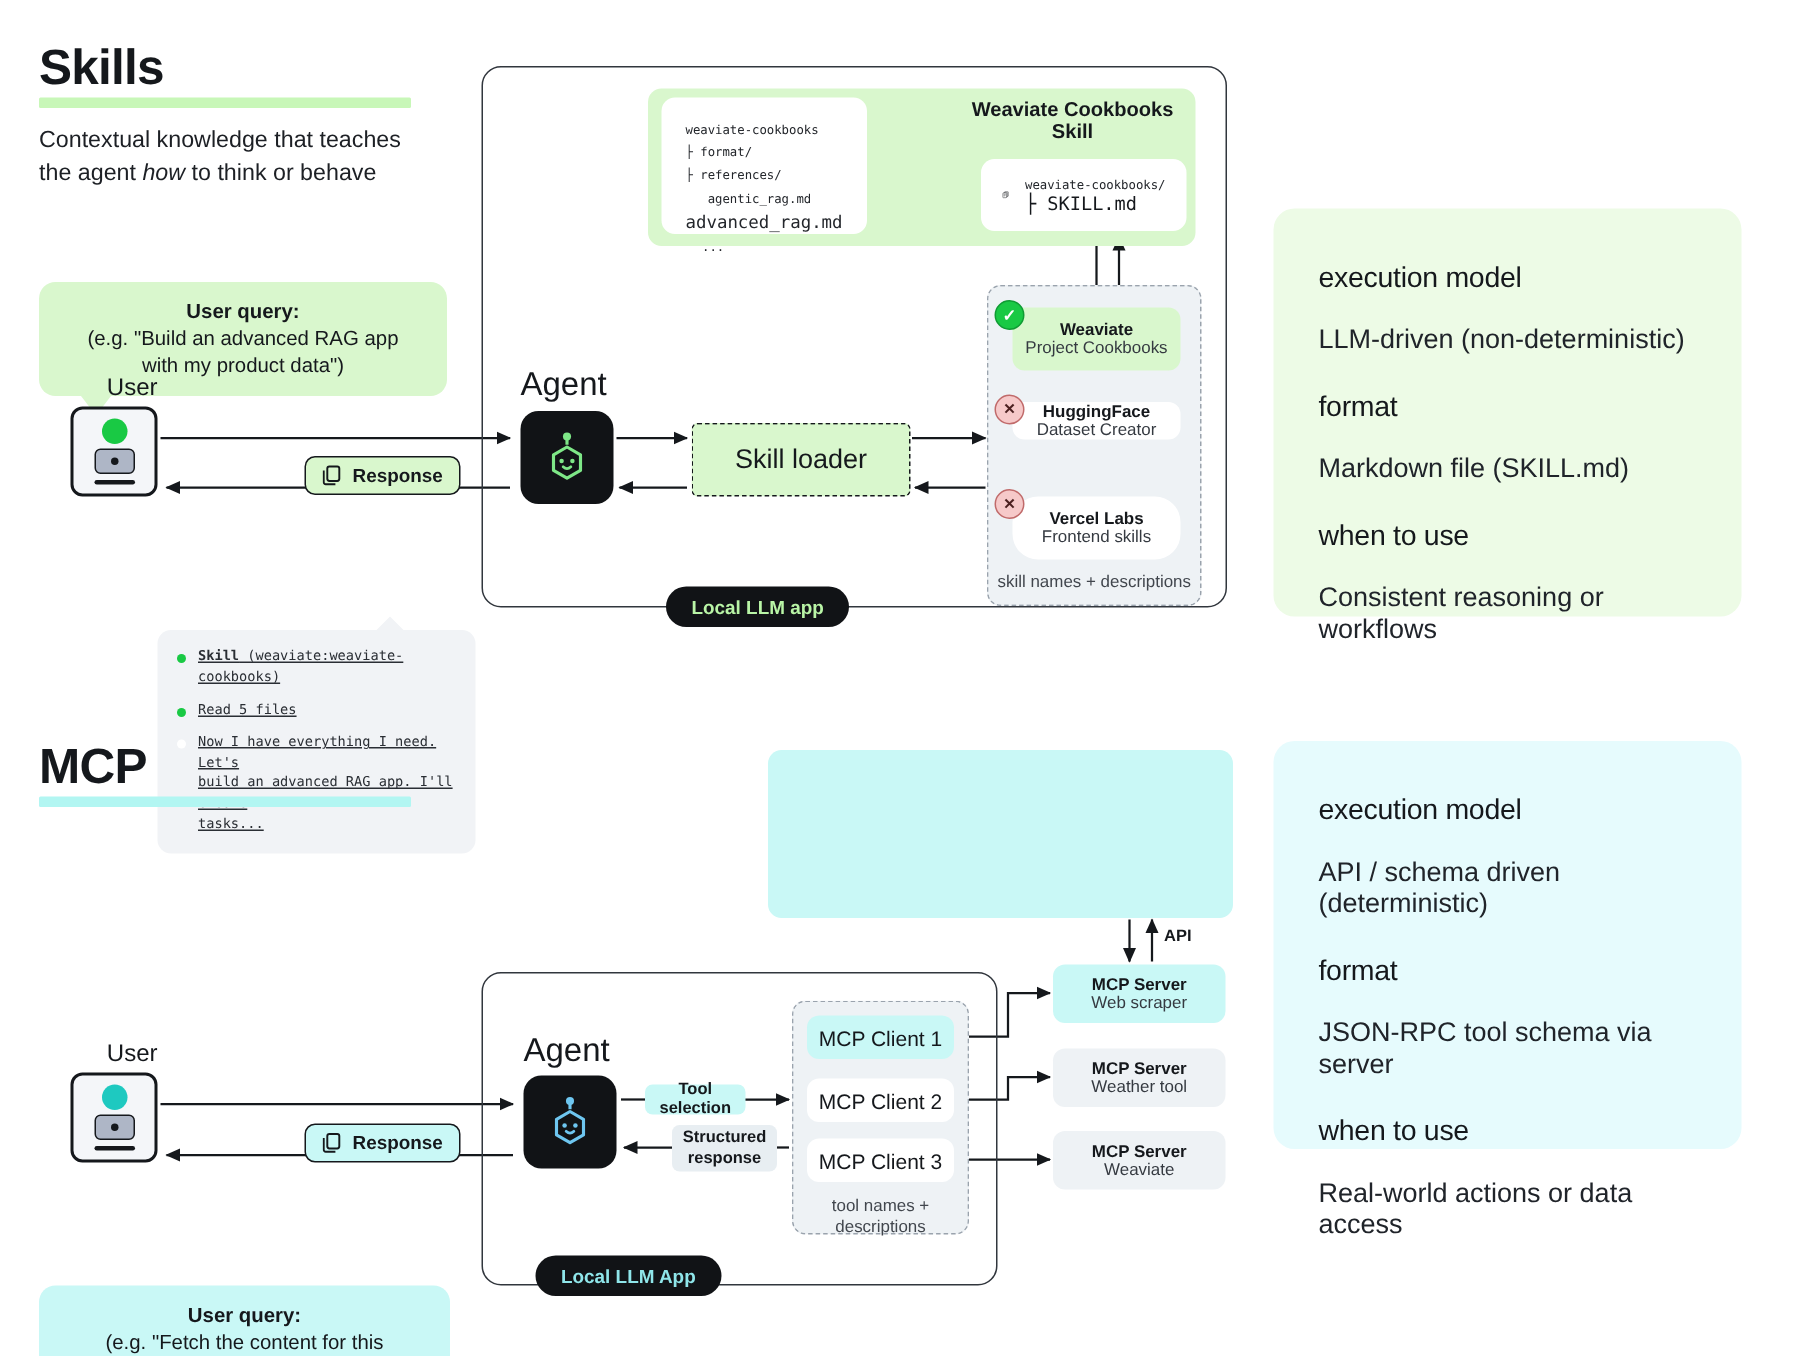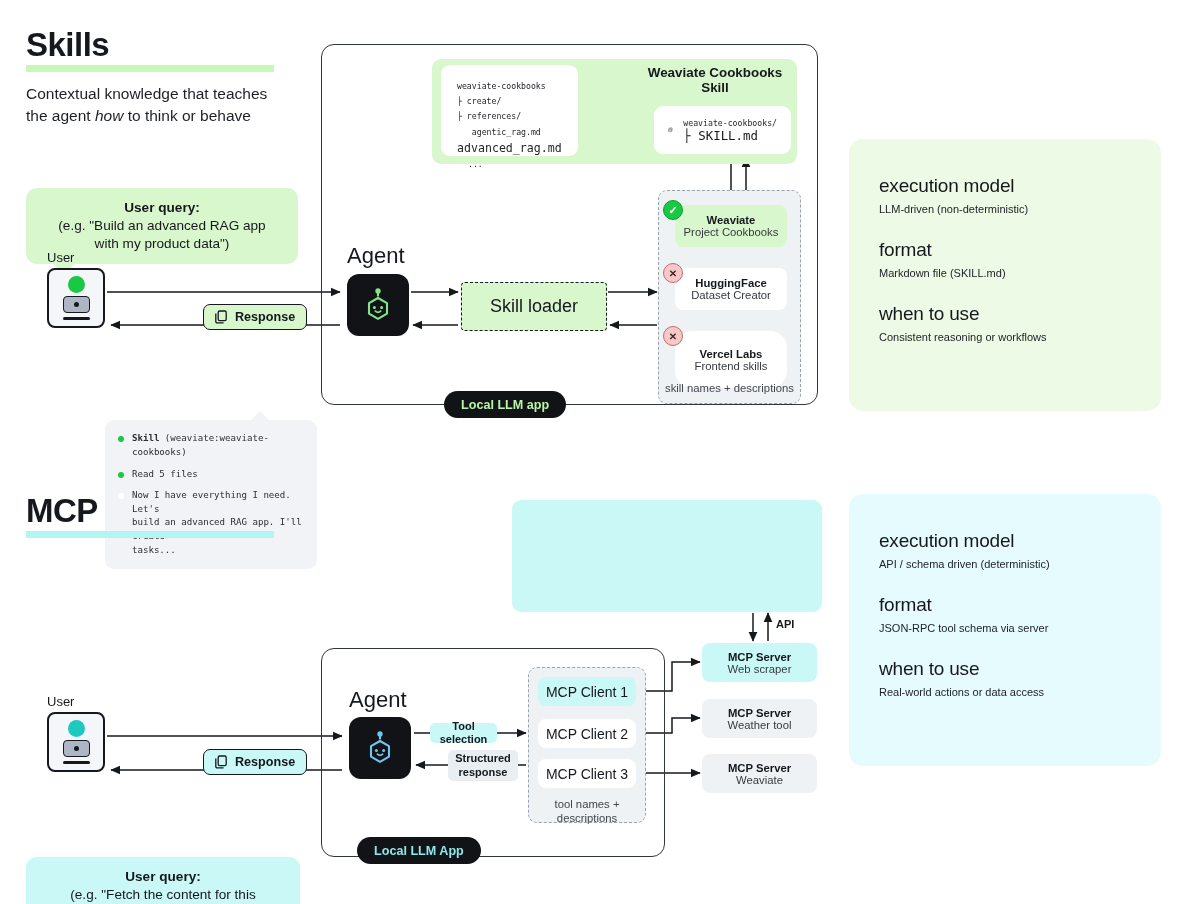--- a/index.html
+++ b/index.html
@@ -22,21 +22,21 @@
   .sec-title {
     font-size: 33px; font-weight: bold; letter-spacing: -0.5px; line-height: 1.05;
   }
   .sec-rule { height: 7px; border-radius: 1px; margin-top: 2px; }
   .sec-desc { font-size: 15.5px; line-height: 1.42; color: #1d2025; margin-top: 11px; }
   .sec-desc i { font-style: italic; }
 
   
   .info-panel { border-radius: 14px; padding: 36px 30px; }
   .info-h { font-size: 19px; font-weight: normal; letter-spacing: -0.2px; }
-  .info-p { font-size: 11px; color: #20242a; margin-top: 6px; }
+  .info-p { font-size: 18px; color: #20242a; margin-top: 19px; }
   .info-block + .info-block { margin-top: 24px; }
 
   
   .bubble { border-radius: 11px; padding: 11px 14px; font-size: 13.6px;
             line-height: 1.33; text-align: center; position: relative; }
   .bubble .tail {
     position: absolute; width: 0; height: 0; bottom: -13px; left: 28px;
     border-left: 10px solid transparent; border-right: 10px solid transparent;
   }
   .bub-title { font-weight: bold; }
@@ -45,38 +45,38 @@
   .user-card {
     width: 58px; height: 60px; background: #f4f6f9; border: 2px solid #15181c;
     border-radius: 8px; display: flex; flex-direction: column; align-items: center;
     justify-content: center; gap: 3px;
   }
   .u-head { width: 17px; height: 17px; border-radius: 50%; }
   .u-body { width: 27px; height: 17px; background: #aeb6c6; border: 1.6px solid #15181c;
             border-radius: 4px; display:flex; align-items:center; justify-content:center; }
   .u-dot { width: 5px; height: 5px; border-radius: 50%; background: #15181c; }
   .u-base { width: 27px; height: 2.4px; background: #15181c; border-radius: 2px; margin-top: 1px; }
-  .user-label { font-size: 13px; text-align: left; margin-bottom: 3px; }
+  .user-label { font-size: 16px; text-align: right; margin-bottom: 3px; }
 
   
   .resp {
     border: 1.6px solid #15181c; border-radius: 7px; height: 26px;
     display: inline-flex; align-items: center; gap: 7px; padding: 0 11px;
     font-size: 12.6px; font-weight: bold;
   }
 
   
   .logcard { background: #f1f3f6; border-radius: 9px; padding: 12px 13px; position: relative; }
   .logcard .tail { position: absolute; top: -9px; right: 48px; width: 0; height: 0;
     border-left: 9px solid transparent; border-right: 9px solid transparent;
     border-bottom: 9px solid #f1f3f6; }
   .logrow { display: flex; gap: 8px; font-size: 9.1px; line-height: 1.5; margin-bottom: 8px; }
   .logrow:last-child { margin-bottom: 0; }
   .ldot { width: 6px; height: 6px; border-radius: 50%; flex: none; margin-top: 4px; }
-  .ltxt { color: #2a2e34; }
+  .ltxt { color: #2a2e34; text-decoration: underline; }
   .ltxt b { font-weight: bold; }
 
   
   .agent-box { width: 62px; height: 62px; background: #111316; border-radius: 12px; }
 
   
   .container-box { border: 1.4px solid #31363d; border-radius: 13px; background: transparent; }
   .llm-pill {
     background: #111316; border-radius: 18px; height: 27px; padding: 0 17px;
     display: inline-flex; align-items: center; font-size: 12.6px; font-weight: bold;
@@ -224,21 +224,21 @@
     </div>
   </div>
 
   <div class="abs container-box" style="left:321px; top:44px; width:497px; height:361px;"></div>
 
   <div class="abs" style="left:432px; top:59px; width:365px; height:105px; background:#d9f7cd; border-radius:9px;"></div>
   <div class="abs" style="left:635px; top:65px; width:160px; font-size:13.4px; font-weight:bold; text-align:center;">Weaviate Cookbooks Skill</div>
 
   <div class="abs tree-card" style="left:441px; top:65px; width:137px; height:91px;">
     <div class="tree-line mono">weaviate-cookbooks</div>
-    <div class="tree-line mono">├ create/</div>
+    <div class="tree-line mono">├ format/</div>
     <div class="tree-line mono">├ references/</div>
     <div class="tree-line mono">   agentic_rag.md</div>
     <div class="tree-line big mono">advanced_rag.md</div>
     <div class="tree-line mono" style="padding-left:11px;">...</div>
   </div>
 
   <div class="abs skillmd" style="left:654px; top:106px; width:137px; height:48px;">
     <svg width="26" height="26" viewBox="0 0 26 26">
       <g fill="#fff" stroke="#15181c" stroke-width="1.4">
         <rect x="8.5" y="2.4" width="12" height="15" rx="1.6"></rect>
@@ -271,27 +271,27 @@
 
   <div class="abs center" style="left:461px; top:282px; width:146px; height:49px; background:#d9f7cd; border:1.8px dashed #15181c; border-radius:4px; font-size:18px;">Skill loader</div>
 
   <div class="abs dashbox" style="left:658px; top:190px; width:143px; height:214px;"></div>
   <div class="abs skill-item col" style="left:675px; top:205px; width:112px; height:42px; background:#d9f7cd;">
     <div class="skill-name">Weaviate</div>
     <div class="skill-sub">Project Cookbooks</div>
   </div>
   <div class="abs badge" style="left:663px; top:200px; background:#19c944; border:1.6px solid #0f9b33;">✓</div>
 
-  <div class="abs skill-item col" style="left:675px; top:268px; width:112px; height:42px; background:#ffffff;">
+  <div class="abs skill-item col" style="left:675px; top:268px; width:112px; height:25px; background:#ffffff;">
     <div class="skill-name">HuggingFace</div>
     <div class="skill-sub">Dataset Creator</div>
   </div>
   <div class="abs badge" style="left:663px; top:263px; background:#f6c9c9; border:1.6px solid #c06a6a; color:#4a1f1f; font-size:10px;">✕</div>
 
-  <div class="abs skill-item col" style="left:675px; top:331px; width:112px; height:57px; background:#ffffff;border-radius:17px;">
+  <div class="abs skill-item col" style="left:675px; top:331px; width:112px; height:42px; background:#ffffff;border-radius:17px;">
     <div class="skill-name">Vercel Labs</div>
     <div class="skill-sub">Frontend skills</div>
   </div>
   <div class="abs badge" style="left:663px; top:326px; background:#f6c9c9; border:1.6px solid #c06a6a; color:#4a1f1f; font-size:10px;">✕</div>
 
   <div class="abs list-caption" style="left:660px; top:381px; width:139px;">skill names + descriptions</div>
 
   <div class="abs llm-pill" style="left:444px; top:391px; color:#b9f5a6;">
     <span>Local LLM app</span>
   </div>

